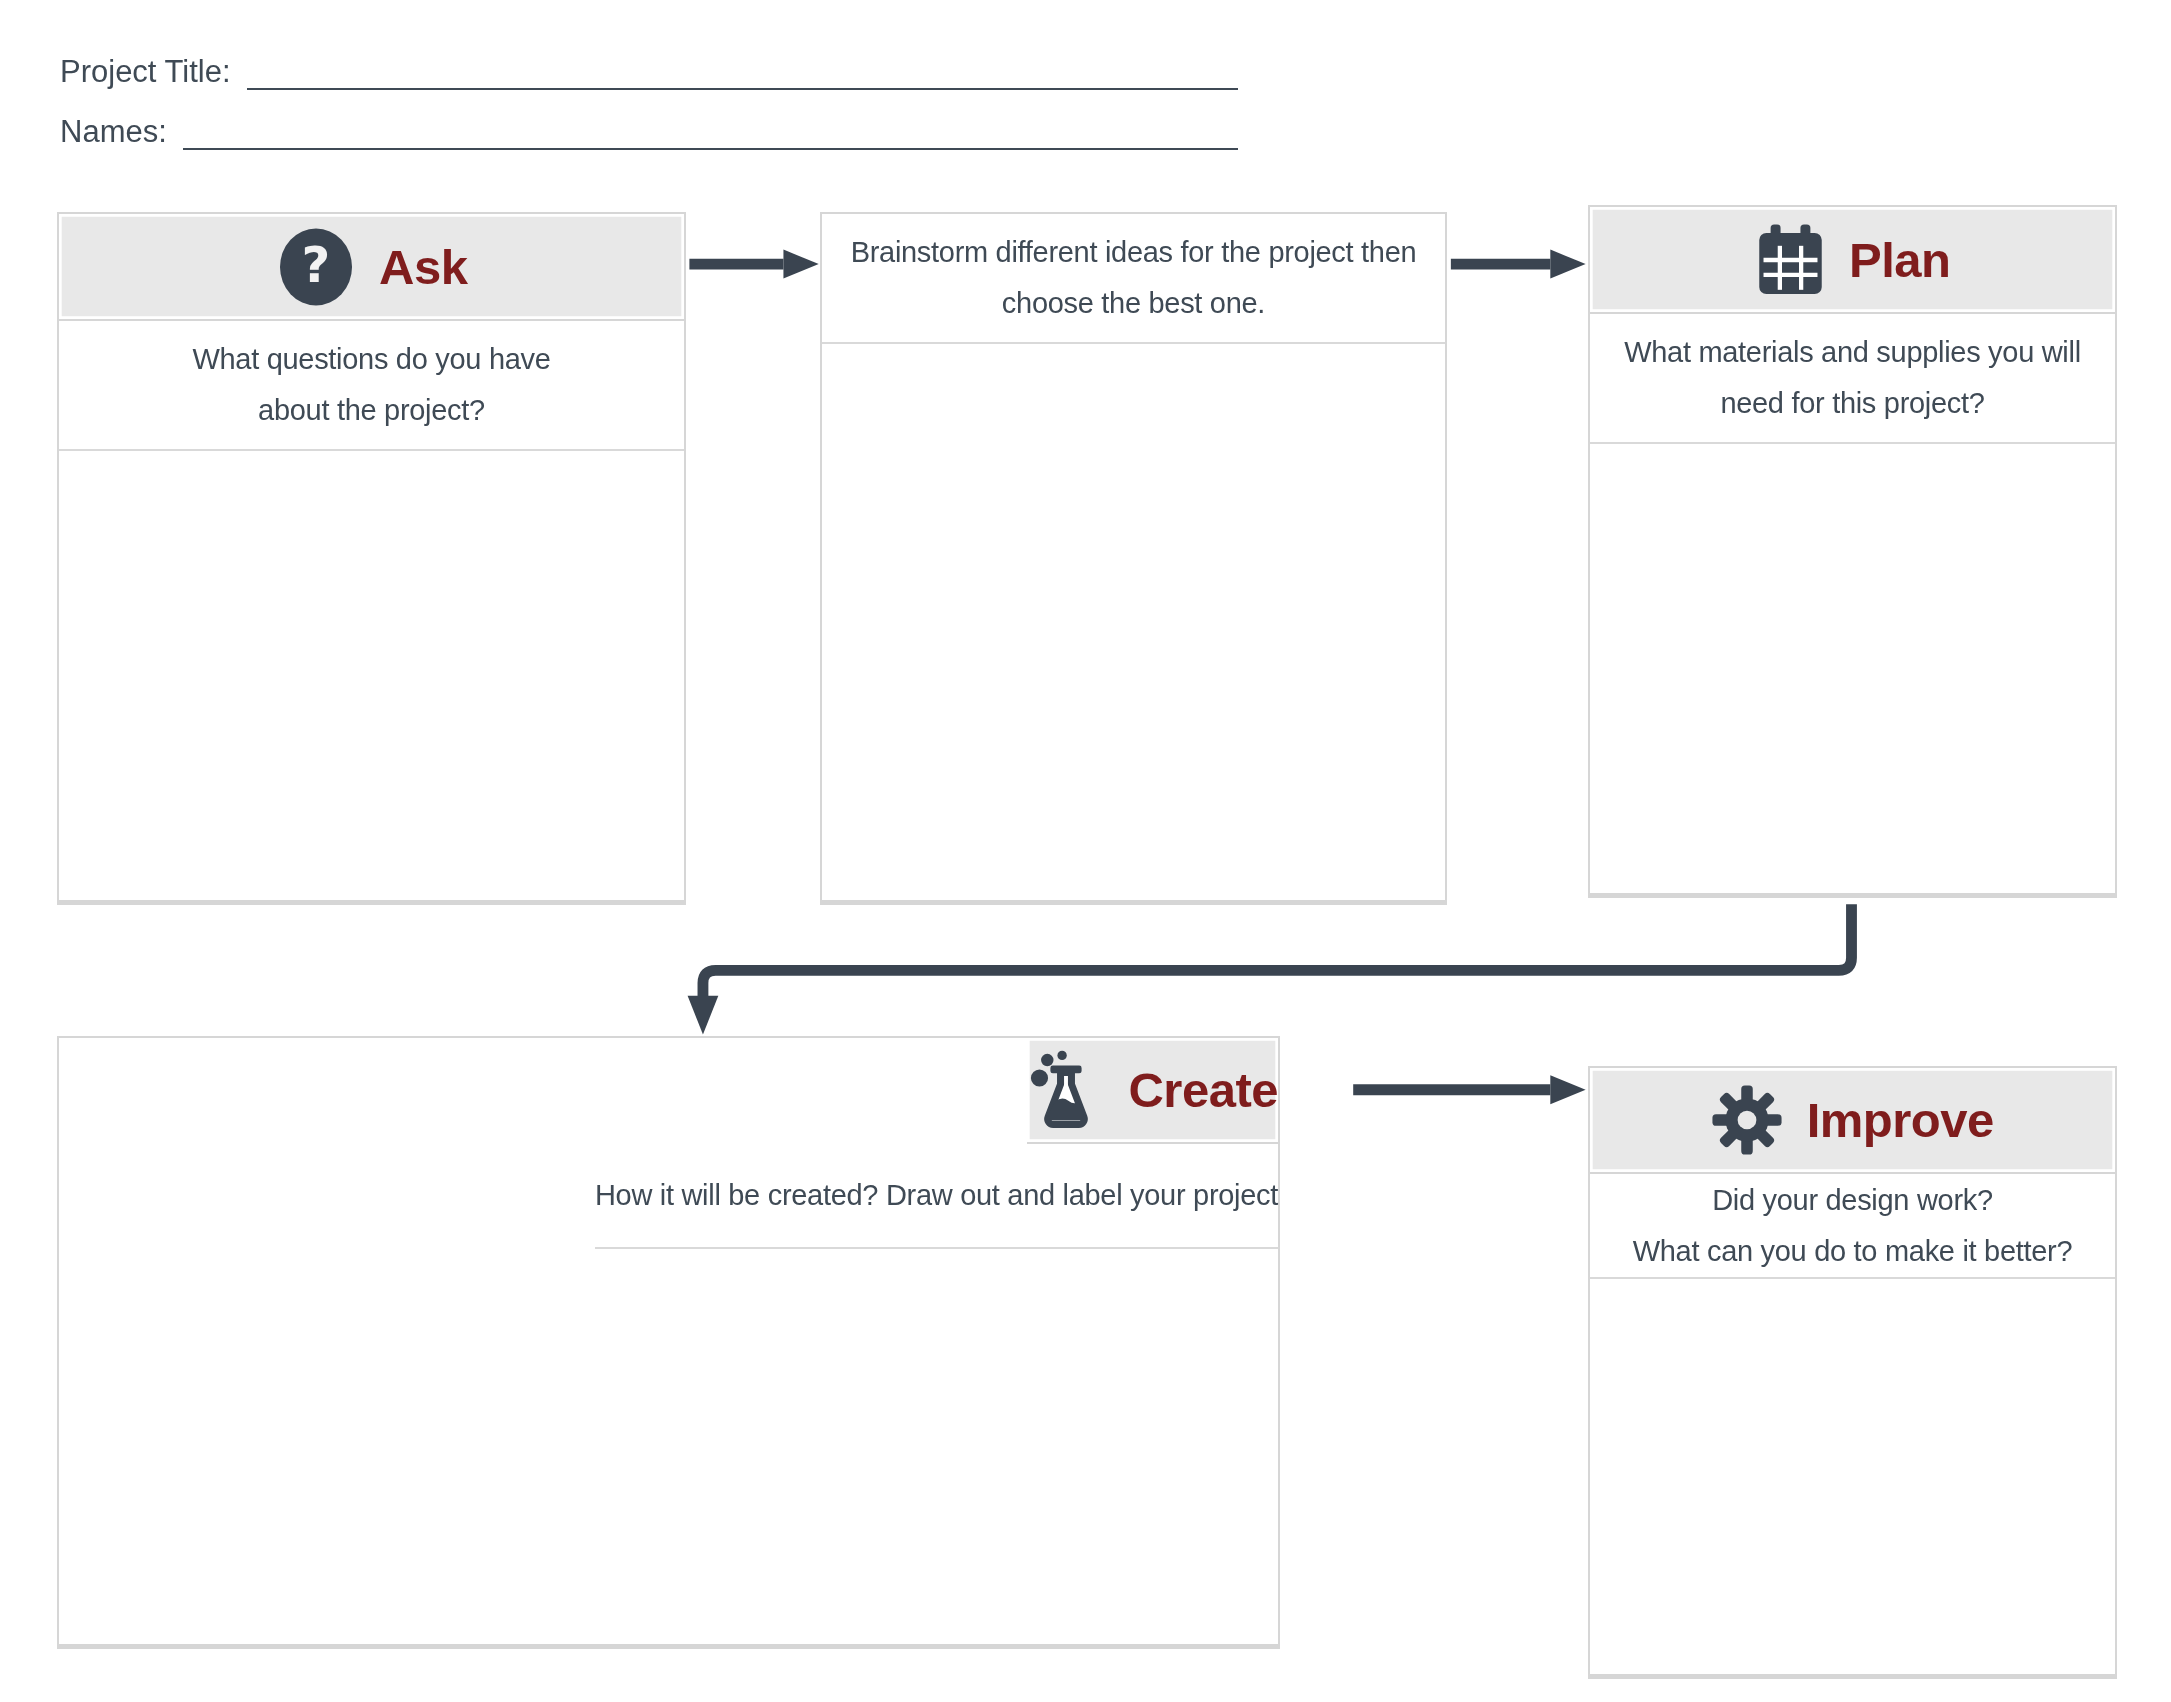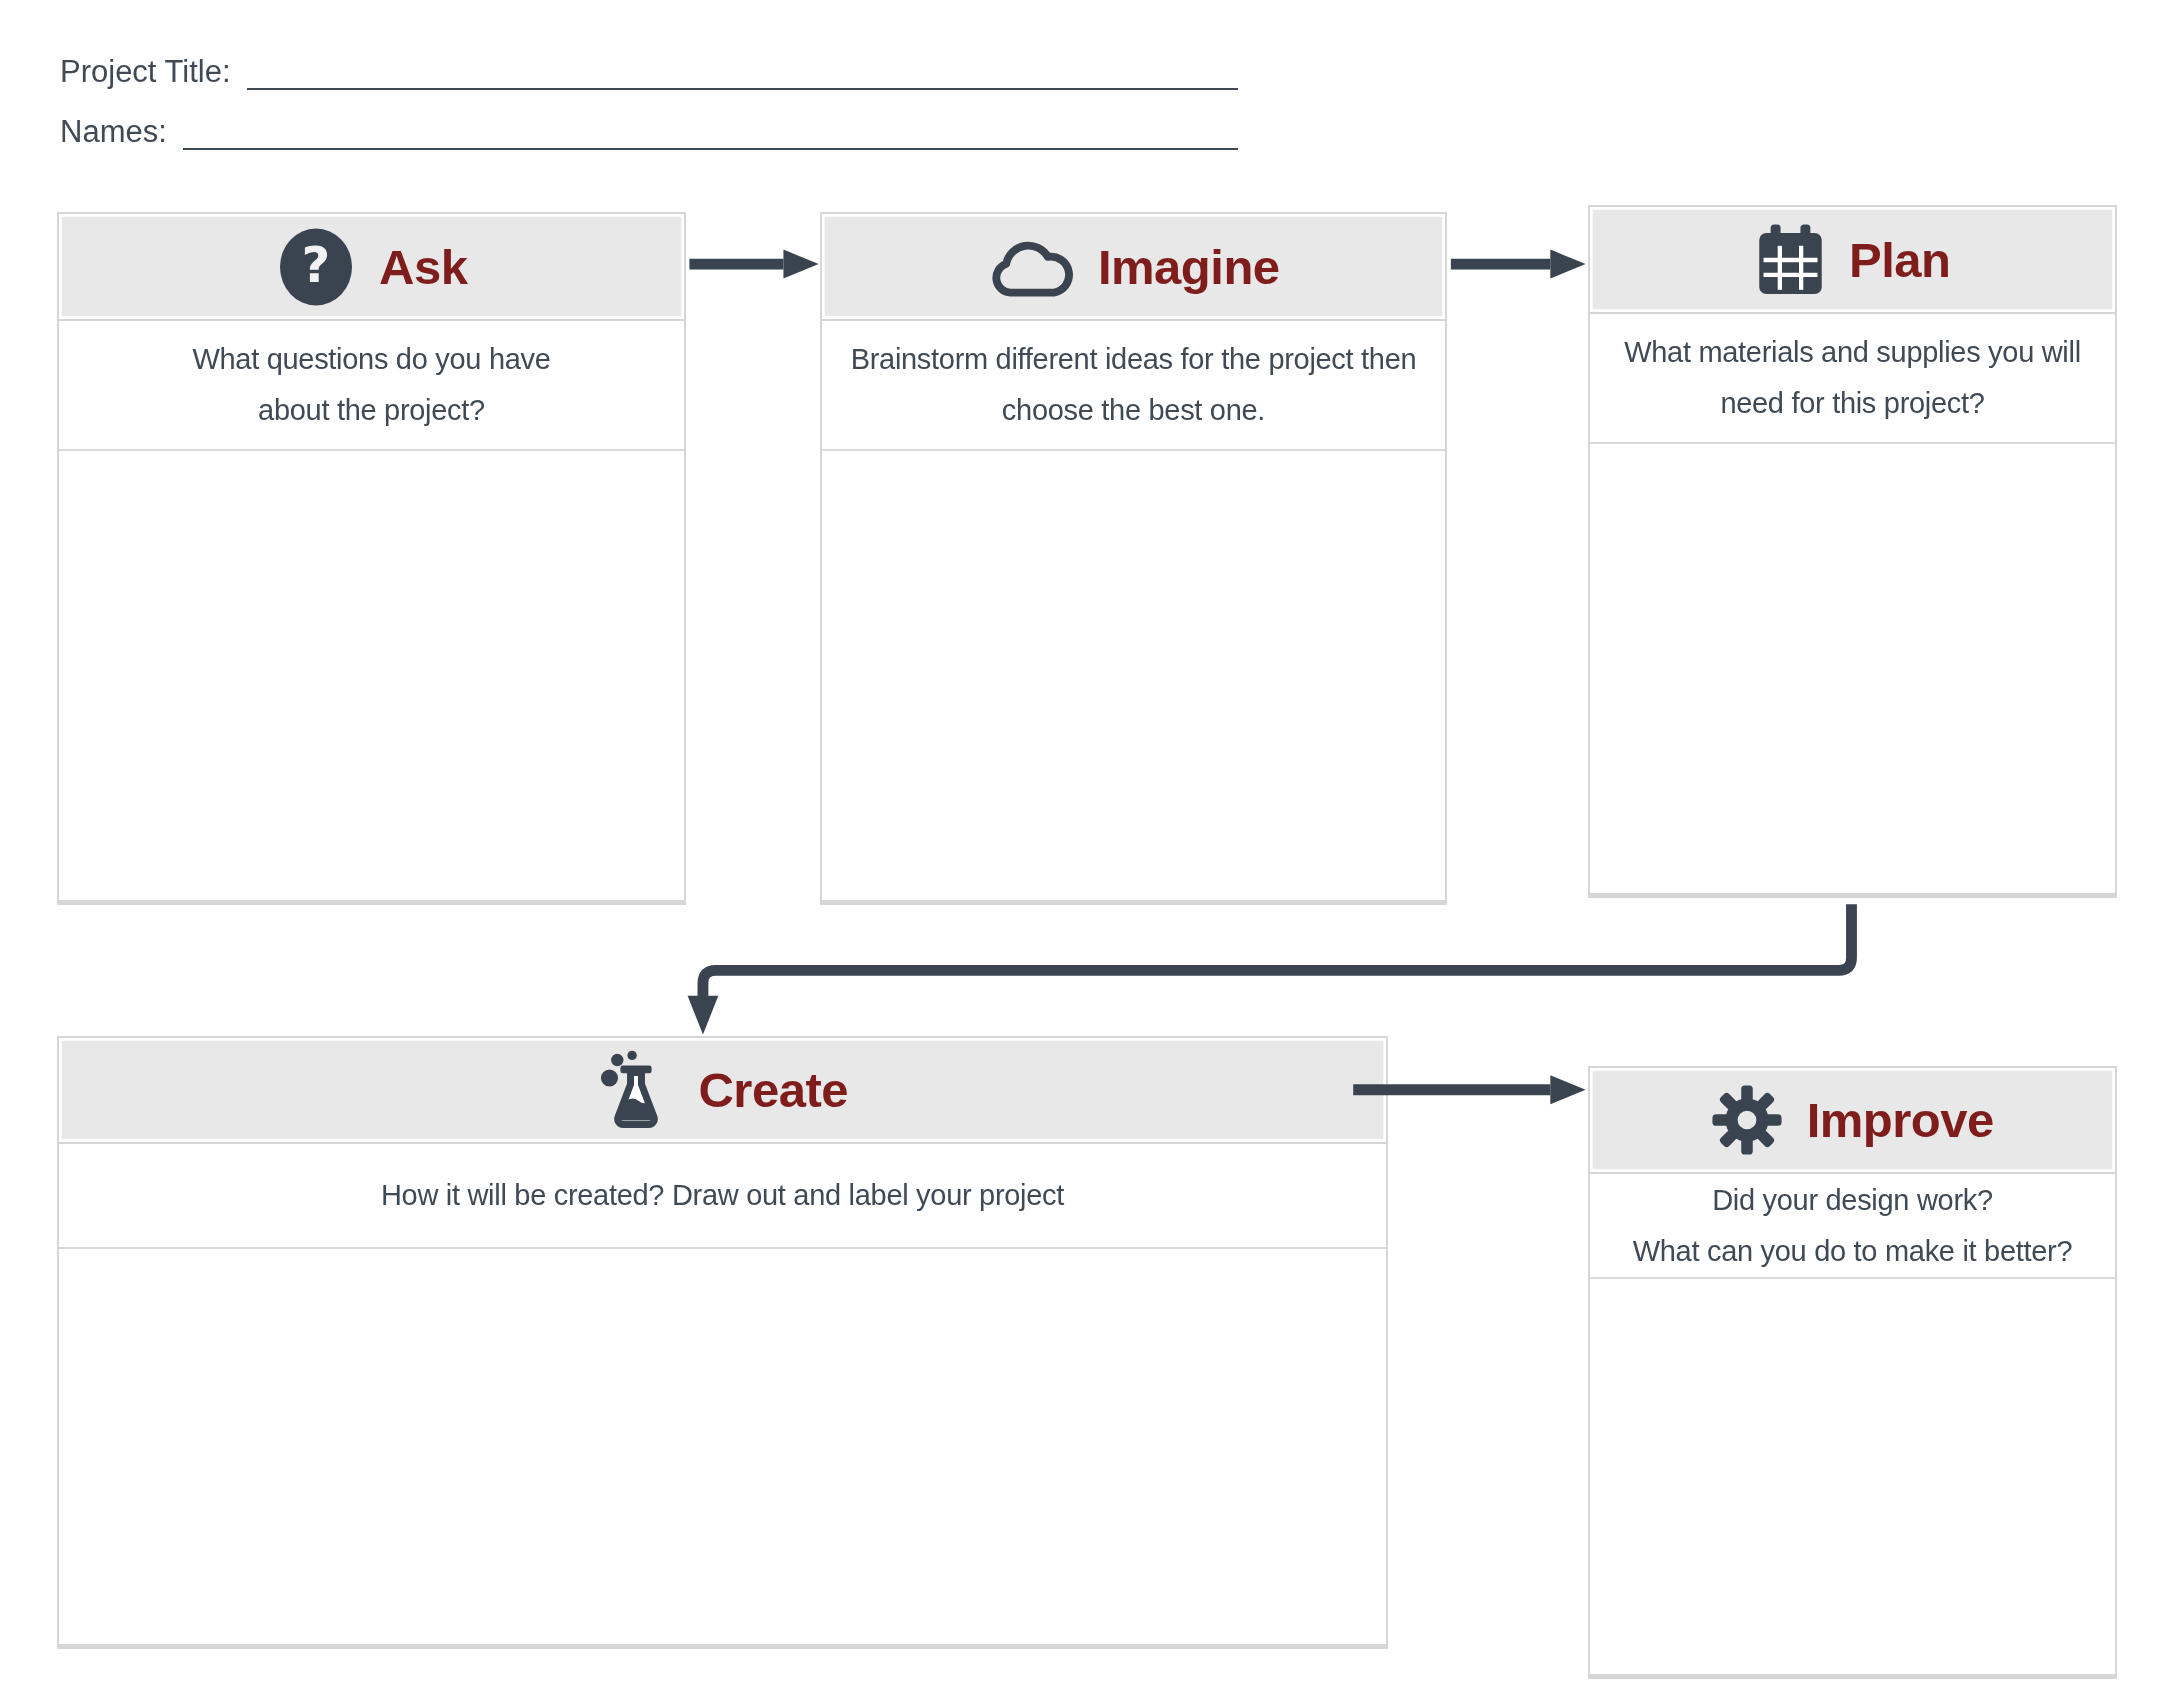--- a/index.html
+++ b/index.html
@@ -26,21 +26,21 @@
     display:flex;align-items:center;justify-content:center;text-align:center;
     font-size:29px;line-height:51px;letter-spacing:-0.3px;color:#3f4a55;
     border-bottom:2.7px solid #d9d9d9;white-space:pre-line;flex:0 0 auto;
   }
   .row1 .box-desc{height:128px;}
   .row2 .box-desc{height:103px;}
   .box-blank{flex:1;background:#ffffff;}
   #box-ask    {left:57px;  top:212px;  width:629px;  height:693px;}
   #box-imagine{left:820px; top:212px;  width:627px;  height:693px;}
   #box-plan   {left:1588px;top:205px;  width:529px;  height:693px;}
-  #box-create {left:57px;  top:1036px; width:1331px; height:613px;}
+  #box-create {left:57px;  top:1036px; width:1223px; height:613px;align-items:flex-end;}
   #box-improve{left:1588px;top:1036px; width:529px;  height:613px;margin-top:30px;}
   .icon{display:flex;align-items:center;justify-content:center;}
   
   #arrows{position:absolute;left:0;top:0;width:2171px;height:1702px;pointer-events:none;}
 </style>
 </head>
 <body>
 
 <div id="canvas">
 
@@ -62,28 +62,20 @@
         </svg>
       </span>
       <span class="box-title">Ask</span>
     </div>
     <div class="box-desc">What questions do you have
 about the project?</div>
     <div class="box-blank"></div>
   </div>
 
   <div class="box row1" id="box-imagine">
-    <div class="box-header">
-      <span class="icon">
-        <svg width="87" height="71" viewBox="0 0 100 80">
-          <path d="M77 70 H27 A17 17 0 0 1 22 37 A26 26 0 0 1 70 29 A17 17 0 0 1 77 70 Z" fill="none" stroke="#3a4450" stroke-width="9" stroke-linejoin="round"></path>
-        </svg>
-      </span>
-      <span class="box-title">Imagine</span>
-    </div>
     <div class="box-desc">Brainstorm different ideas for the project then
 choose the best one.</div>
     <div class="box-blank"></div>
   </div>
 
   <div class="box row1" id="box-plan">
     <div class="box-header">
       <span class="icon">
         <svg width="71" height="74" viewBox="0 0 100 104">
           <rect x="6" y="14" width="88" height="86" rx="10" fill="#3a4450"></rect>

